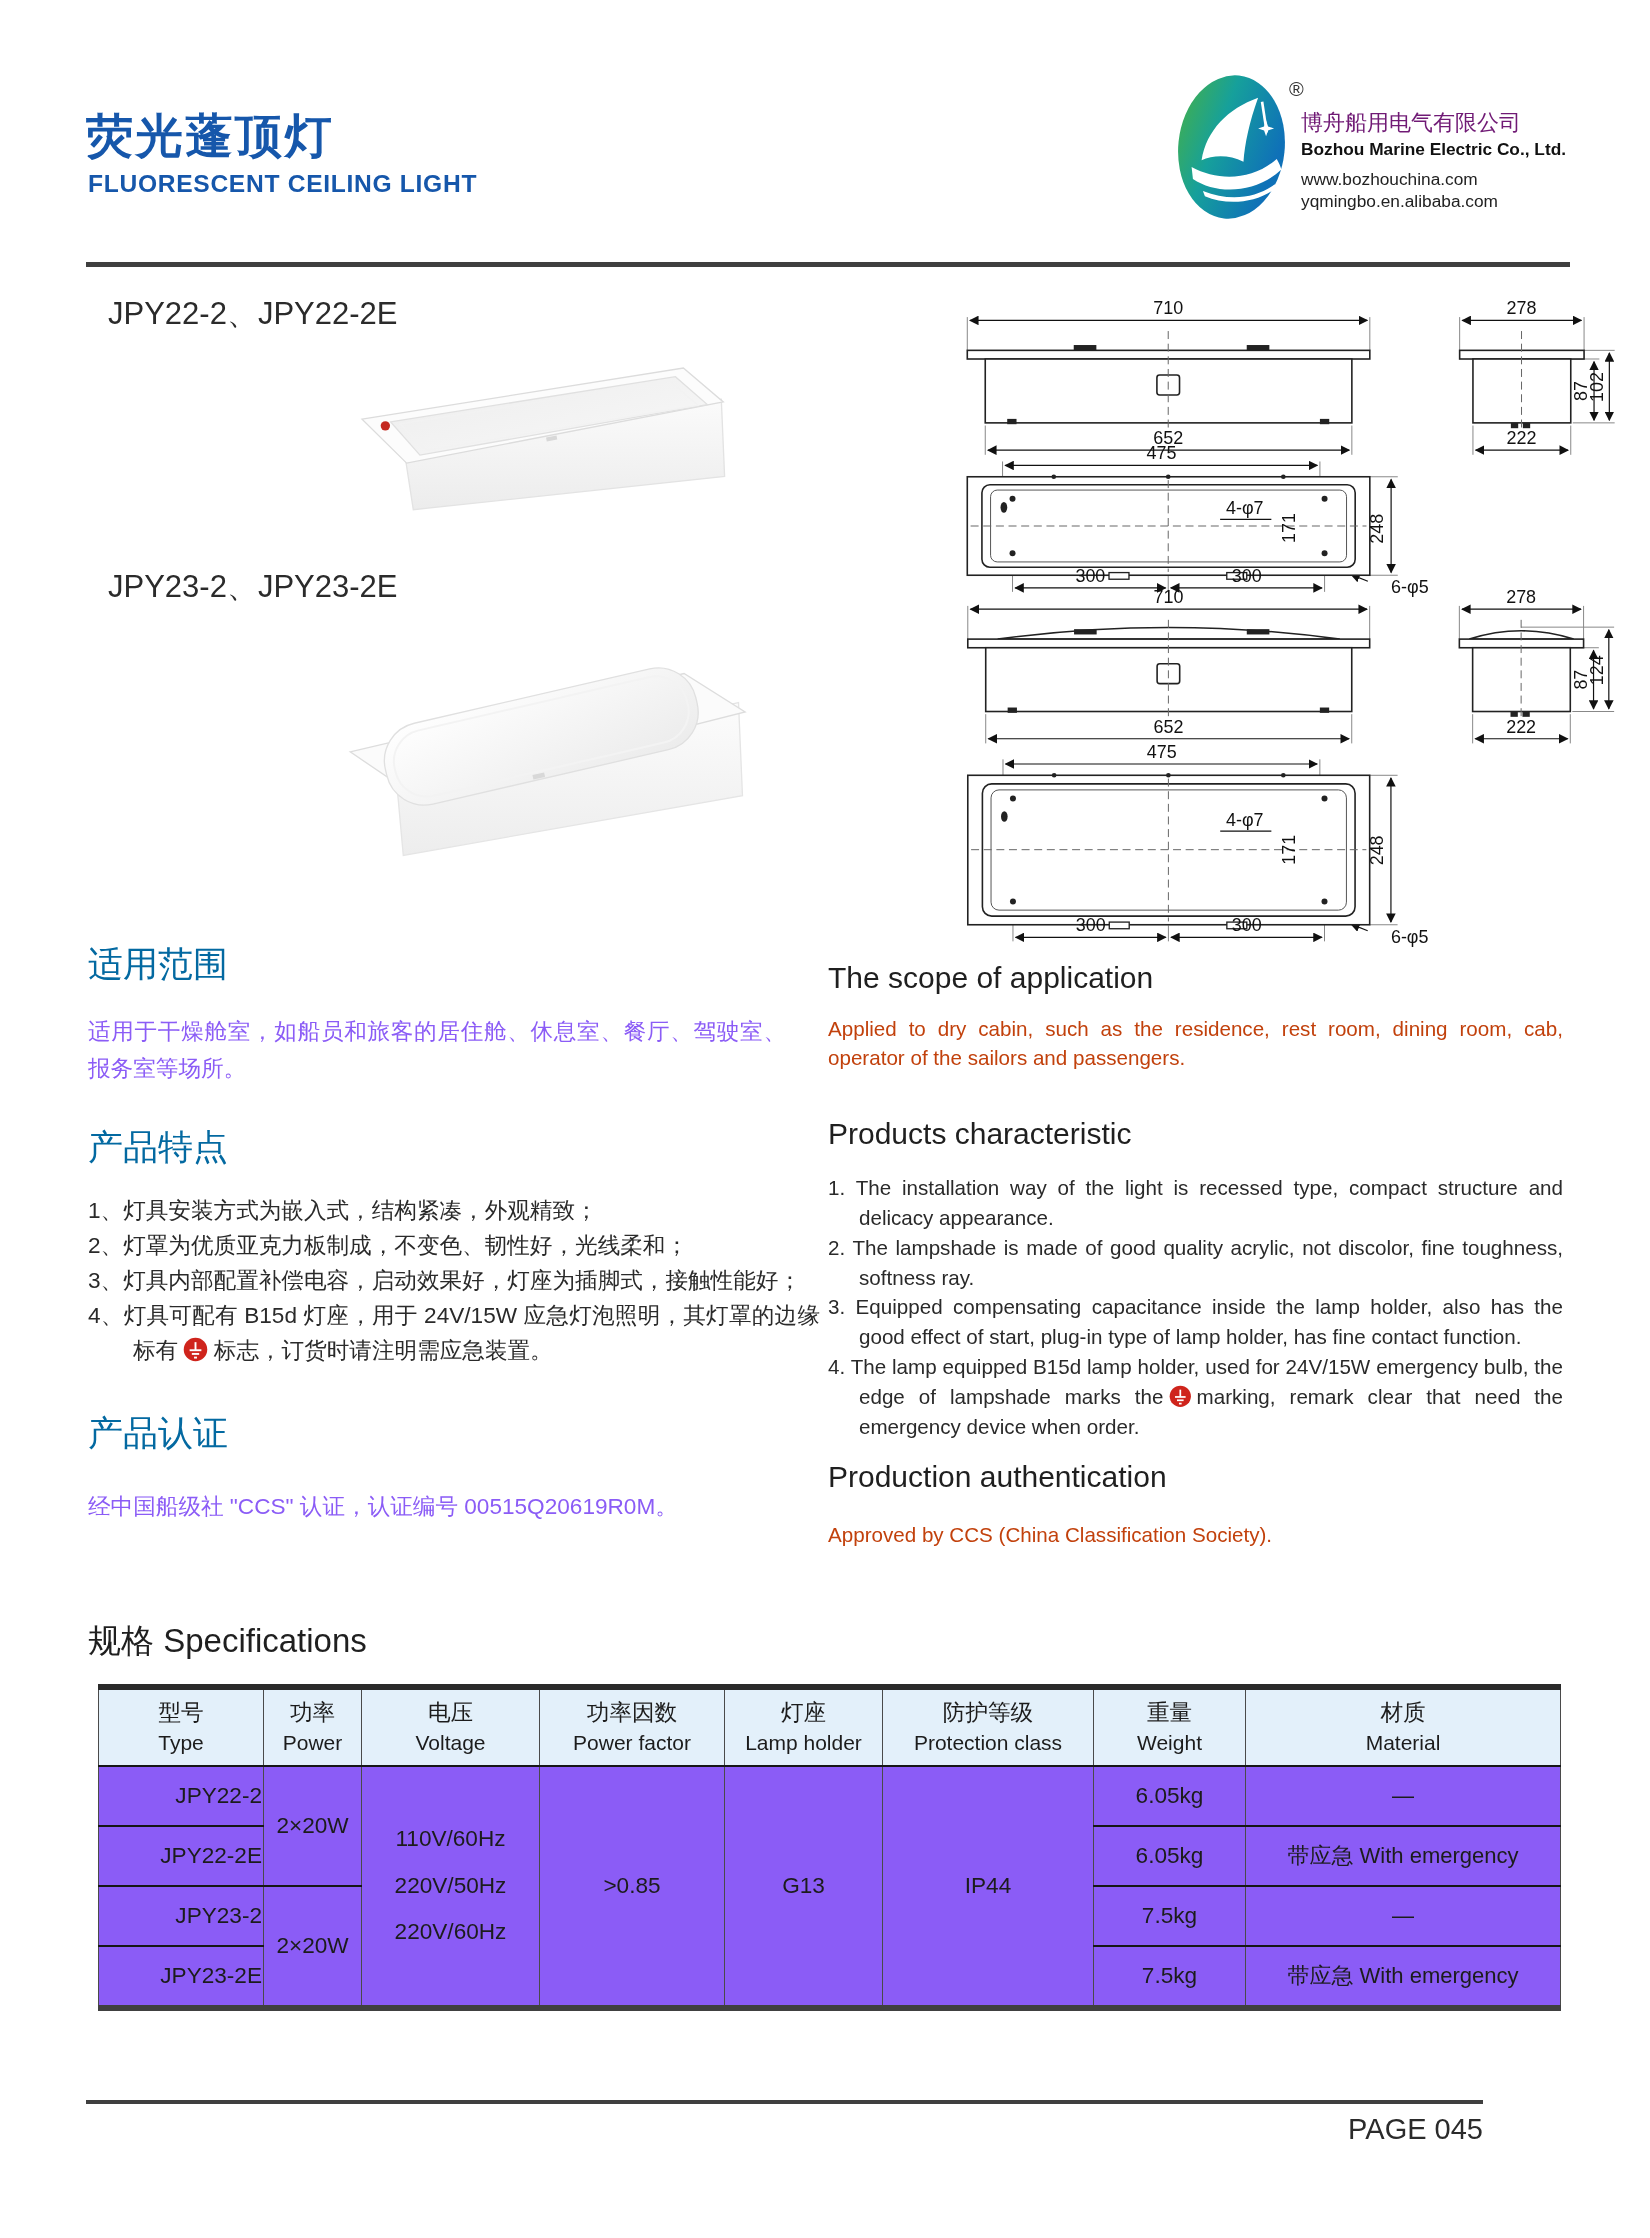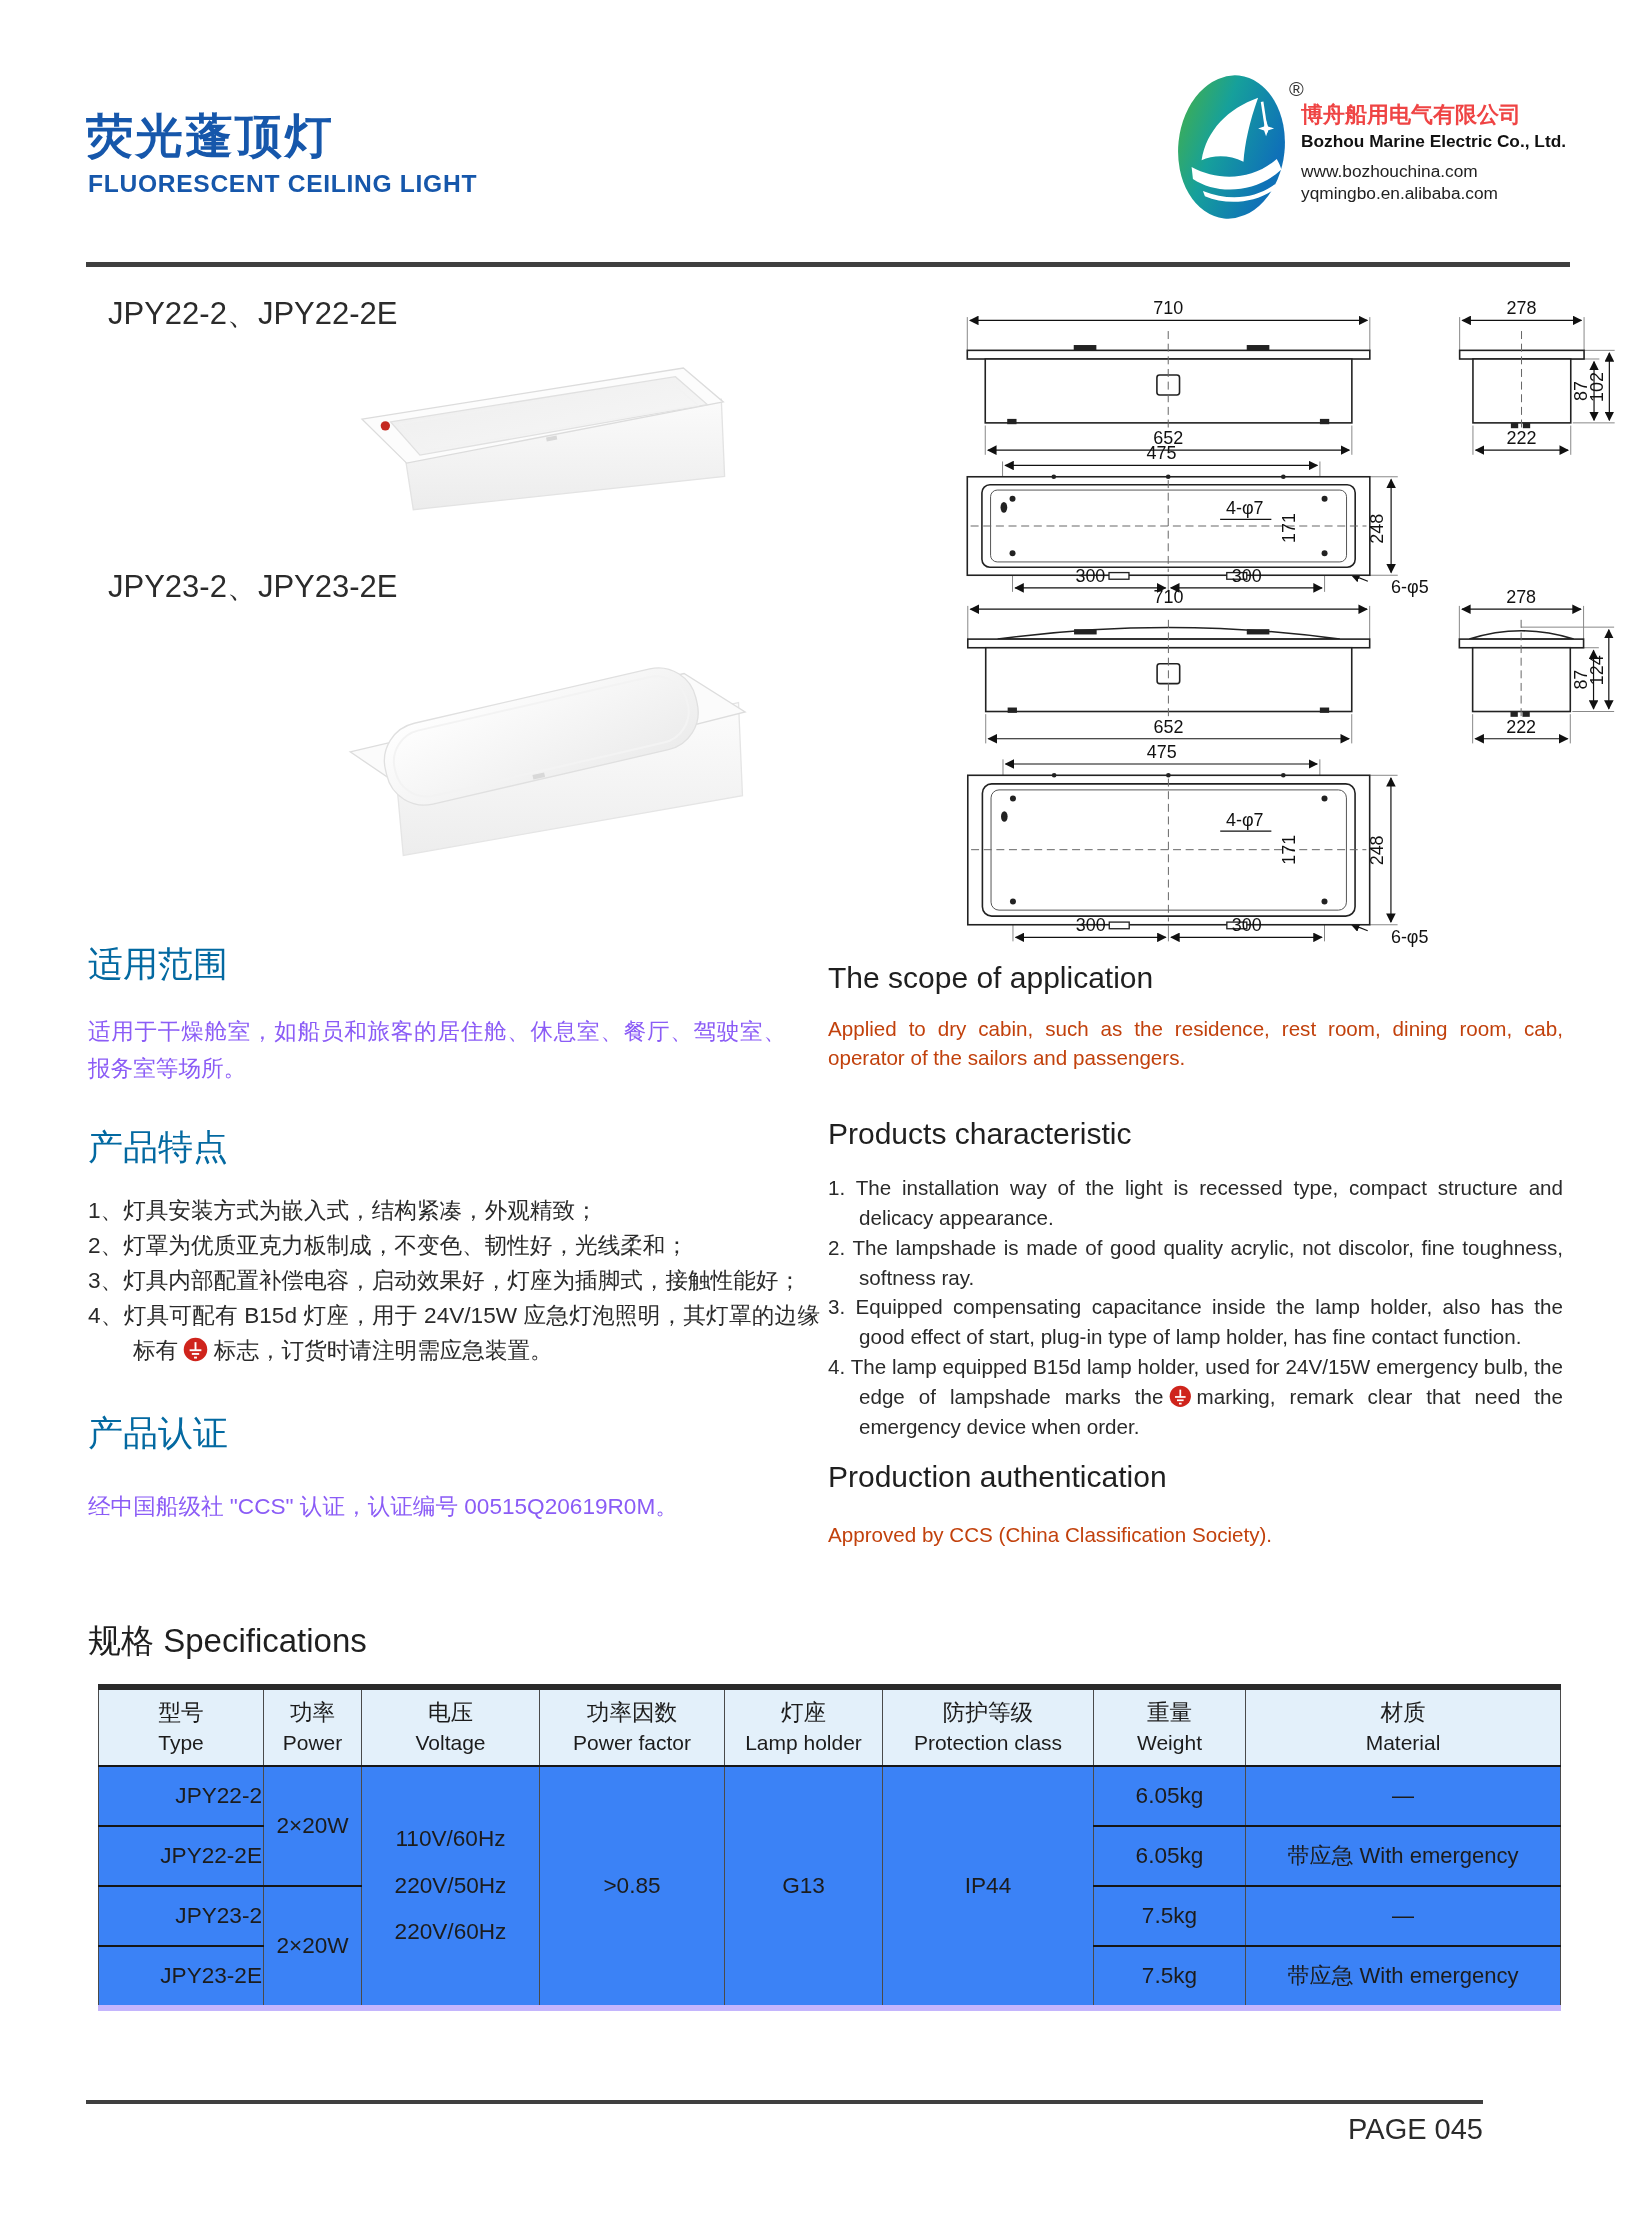--- a/index.html
+++ b/index.html
@@ -7,21 +7,21 @@
         font-family:"Liberation Sans","DejaVu Sans",sans-serif;color:#222;}
   .abs{position:absolute;}
 
   
   .title-cn{left:86px;top:112px;font-size:47px;font-weight:bold;color:#1657ab;letter-spacing:2.7px;line-height:1;}
   .title-en{left:88px;top:172px;font-size:24.6px;font-weight:bold;color:#1657ab;letter-spacing:0.7px;line-height:1;}
   .header-rule{left:86px;top:262px;width:1484px;height:5.3px;background:#3f3f3f;}
   .logo-svg{left:1165px;top:67px;}
   .reg-mark{left:1289px;top:78px;font-size:20px;color:#333;}
   .company-block{left:1301px;top:104px;width:279px;line-height:1;}
-  .company-cn{font-size:22px;font-weight:bold;color:#ef4444;}
+  .company-cn{font-size:22px;font-weight:normal;color:#701a75;margin-top:8px;}
   .company-en{font-size:17.3px;font-weight:bold;color:#111;margin-top:6.7px;}
   .company-url1{font-size:17.3px;color:#222;margin-top:13.3px;}
   .company-url2{font-size:17.3px;color:#222;margin-top:4.7px;}
 
   
   .model-heading{font-size:31px;font-weight:500;color:#2b2b2b;letter-spacing:0px;line-height:1;}
   .model1{left:108px;top:298px;}
   .model2{left:108px;top:571px;}
 
   
@@ -41,22 +41,22 @@
   .feat-en .item{font-size:20.6px;color:#2a2a2a;line-height:1.45;padding-left:31px;text-indent:-31px;text-align:justify;}
   .cert-cn{left:88px;top:1415px;width:732px;}
   .cert-cn .body-cn{margin-top:39px;}
   .cert-en{left:828px;top:1462px;width:735px;}
   .cert-en .body-en{margin-top:28px;}
   .emerg-icon{display:inline-block;vertical-align:-4px;margin:0 5.3px;}
 
   
   .spec-heading{left:88px;top:1624px;font-size:33px;font-weight:500;color:#1f1f1f;line-height:1;}
   .spec-table-wrap{left:98px;top:1684px;}
-  table.spec{border-collapse:collapse;table-layout:fixed;width:1463px;background:#3b82f6;
-             border-top:6px solid #2a2a2a;border-bottom:6px solid #c4b5fd;}
+  table.spec{border-collapse:collapse;table-layout:fixed;width:1463px;background:#8b5cf6;
+             border-top:6px solid #2a2a2a;border-bottom:6px solid #404040;}
   table.spec th{background:#e3f0fa;border:1.3px solid #4a4a4a;border-bottom:2px solid #161616;padding:8px 4px;}
   table.spec th .hcn{font-size:22.6px;font-weight:500;color:#1c1c1c;line-height:1.35;}
   table.spec th .hen{font-size:21px;font-weight:500;color:#1c1c1c;line-height:1.35;}
   table.spec td{border-left:1.3px solid #4a4a4a;border-right:1.3px solid #4a4a4a;
                 border-top:2.7px solid #161616;border-bottom:2.7px solid #161616;
                 font-size:22.6px;color:#1c1c1c;text-align:center;height:56px;}
   table.spec td.type{text-align:right;padding-left:33px;}
   table.spec td .vline{line-height:2.05;}
   table.spec td.mat{font-size:22px;}
 

